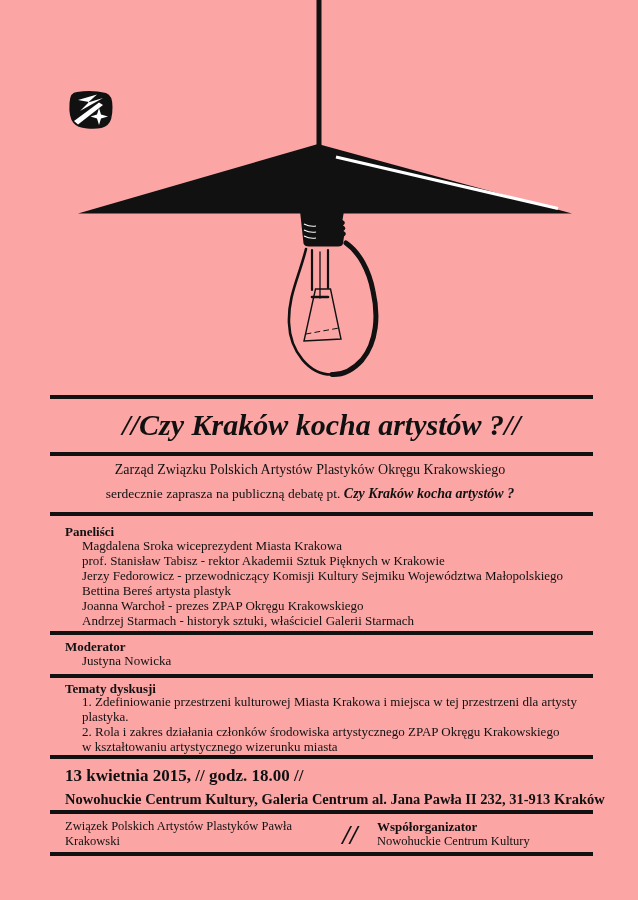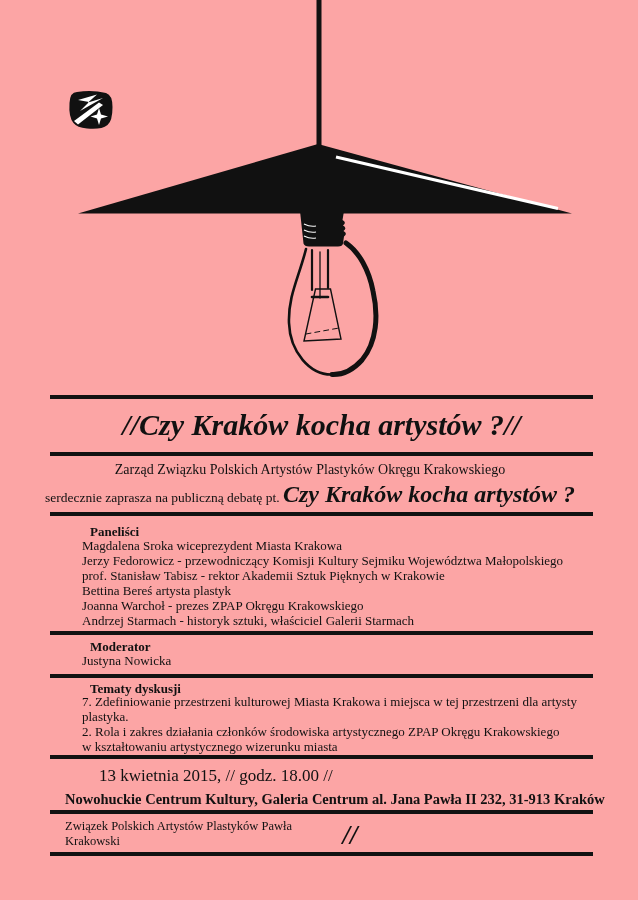--- a/index.html
+++ b/index.html
@@ -19,32 +19,32 @@
   .r5{top:674px}.r6{top:755px}.r7{top:810px}.r8{top:852px}
   .title{
     position:absolute;left:50px;top:400px;width:543px;height:50px;
     line-height:50px;text-align:center;
     font-size:30px;font-weight:bold;font-style:italic;
     letter-spacing:0px;white-space:nowrap;
   }
   .invite{position:absolute;left:30px;top:459px;width:560px;text-align:center;}
   .invite-line1{font-size:14px;line-height:22px;}
   .invite-line2{font-size:13.5px;line-height:26px;}
-  .invite-emph{font-size:24px;font-weight:bold;font-style:italic;}
+  .invite-emph{font-size:14px;font-weight:bold;font-style:italic;}
   .section-head{
     position:absolute;left:65px;width:528px;
-    font-size:13px;font-weight:bold;line-height:15px;margin-left:25px;
+    font-size:13px;font-weight:bold;line-height:15px;
   }
   .body-lines{position:absolute;left:82px;width:540px;font-size:13px;line-height:15px;}
   .h-panel{top:524px}.l-panel{top:538px}
   .h-mod{top:639px}.l-mod{top:653px}
   .h-topics{top:681px}.l-topics{top:694px}
   .event-date{
     position:absolute;left:65px;top:766px;width:528px;
-    font-size:17px;font-weight:normal;line-height:20px;margin-left:34px;
+    font-size:17px;font-weight:bold;line-height:20px;
   }
   .event-venue{
     position:absolute;left:65px;top:790px;width:540px;
     font-size:14.5px;font-weight:bold;line-height:18px;white-space:nowrap;
   }
   .org-col{position:absolute;top:819px;}
   .org-left{left:65px;width:260px;}
   .org-right{left:377px;width:210px;}
   .org-label{font-size:13px;font-weight:bold;line-height:15px;}
   .org-name{font-size:12.5px;line-height:15px;}
@@ -106,38 +106,42 @@
   <div class="title">//Czy Kraków kocha artystów ?//</div>
 
   <div class="invite">
     <div class="invite-line1">Zarząd Związku Polskich Artystów Plastyków Okręgu Krakowskiego</div>
     <div class="invite-line2"><span>serdecznie zaprasza na publiczną debatę pt. </span><span class="invite-emph">Czy Kraków kocha artystów ?</span></div>
   </div>
 
   <div class="section-head h-panel">Paneliści</div>
   <div class="body-lines l-panel">
     <div>Magdalena Sroka  wiceprezydent Miasta Krakowa</div>
+    <div>prof. Stanisław Tabisz - rektor Akademii Sztuk Pięknych w Krakowie</div>
     <div>Jerzy Fedorowicz - przewodniczący Komisji Kultury Sejmiku Województwa Małopolskiego</div>
-    <div>prof. Stanisław Tabisz - rektor Akademii Sztuk Pięknych w Krakowie</div>
     <div>Bettina Bereś  artysta plastyk</div>
     <div>Joanna Warchoł - prezes ZPAP Okręgu Krakowskiego</div>
     <div>Andrzej Starmach - historyk sztuki, właściciel Galerii Starmach</div>
   </div>
 
   <div class="section-head h-mod">Moderator</div>
   <div class="body-lines l-mod">Justyna Nowicka</div>
 
   <div class="section-head h-topics">Tematy dyskusji</div>
   <div class="body-lines l-topics">
-    <div>7. Zdefiniowanie przestrzeni kulturowej Miasta Krakowa i miejsca w tej przestrzeni dla artysty  plastyka.</div>
+    <div>1. Zdefiniowanie przestrzeni kulturowej Miasta Krakowa i miejsca w tej przestrzeni dla artysty  plastyka.</div>
     <div>2. Rola i zakres działania członków środowiska artystycznego ZPAP Okręgu Krakowskiego</div>
     <div>w kształtowaniu artystycznego wizerunku miasta</div>
   </div>
 
   <div class="event-date">13 kwietnia 2015, // godz. 18.00 //</div>
   <div class="event-venue">Nowohuckie Centrum Kultury, Galeria Centrum al. Jana Pawła II 232, 31-913 Kraków</div>
 
   <div class="org-col org-left">
     <div class="org-name">Związek Polskich Artystów Plastyków Pawła Krakowski</div>
   </div>
   <div class="org-sep">//</div>
+  <div class="org-col org-right">
+    <div class="org-label">Współorganizator</div>
+    <div class="org-name">Nowohuckie Centrum Kultury</div>
+  </div>
 
 </div>
 
 </body></html>

